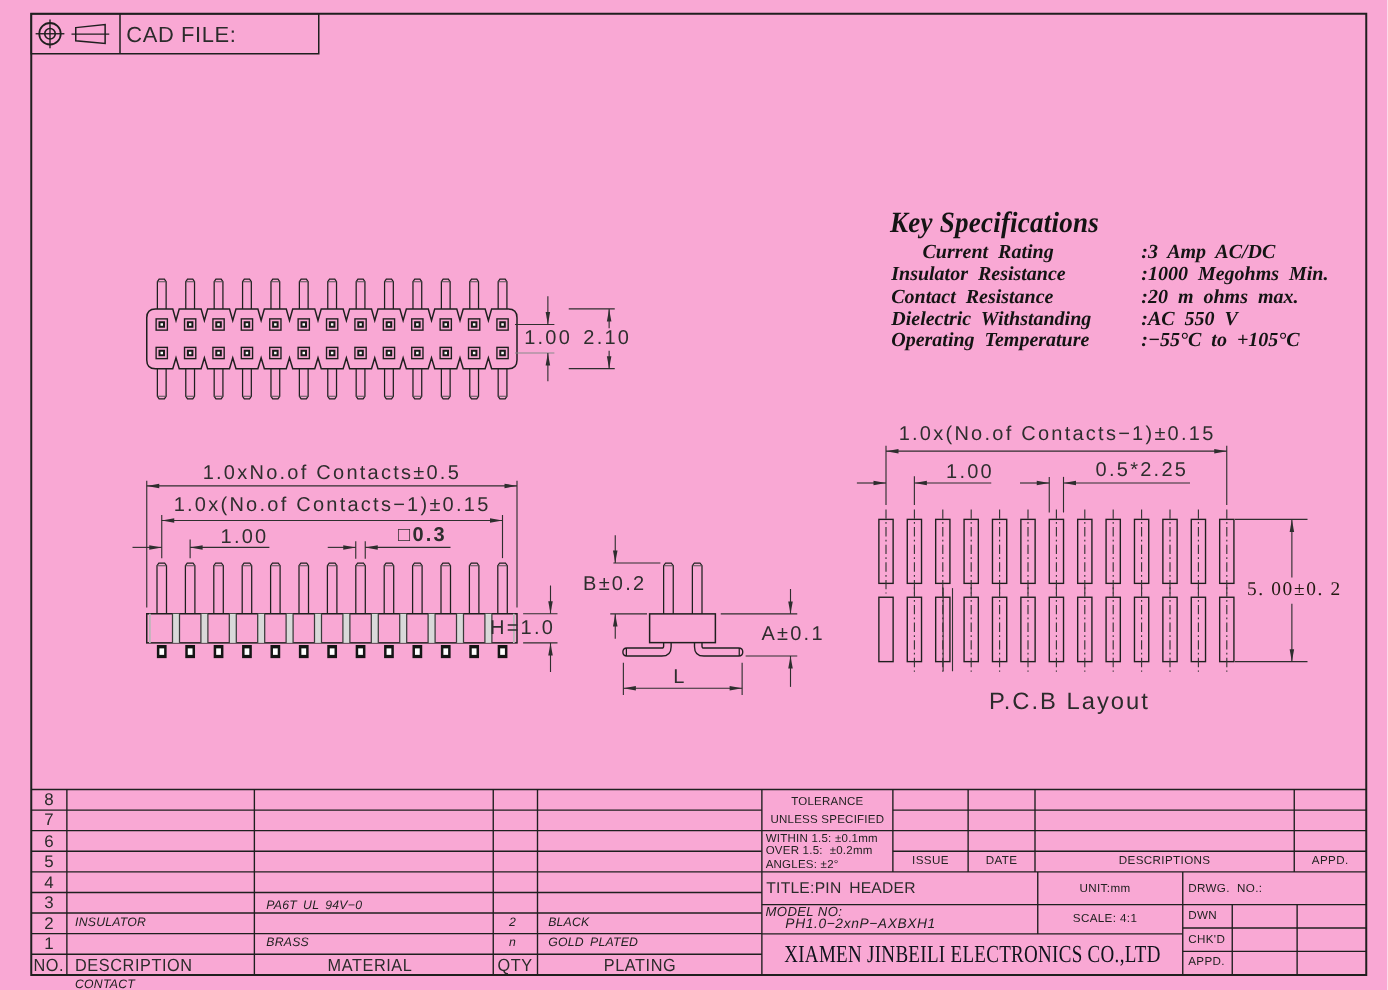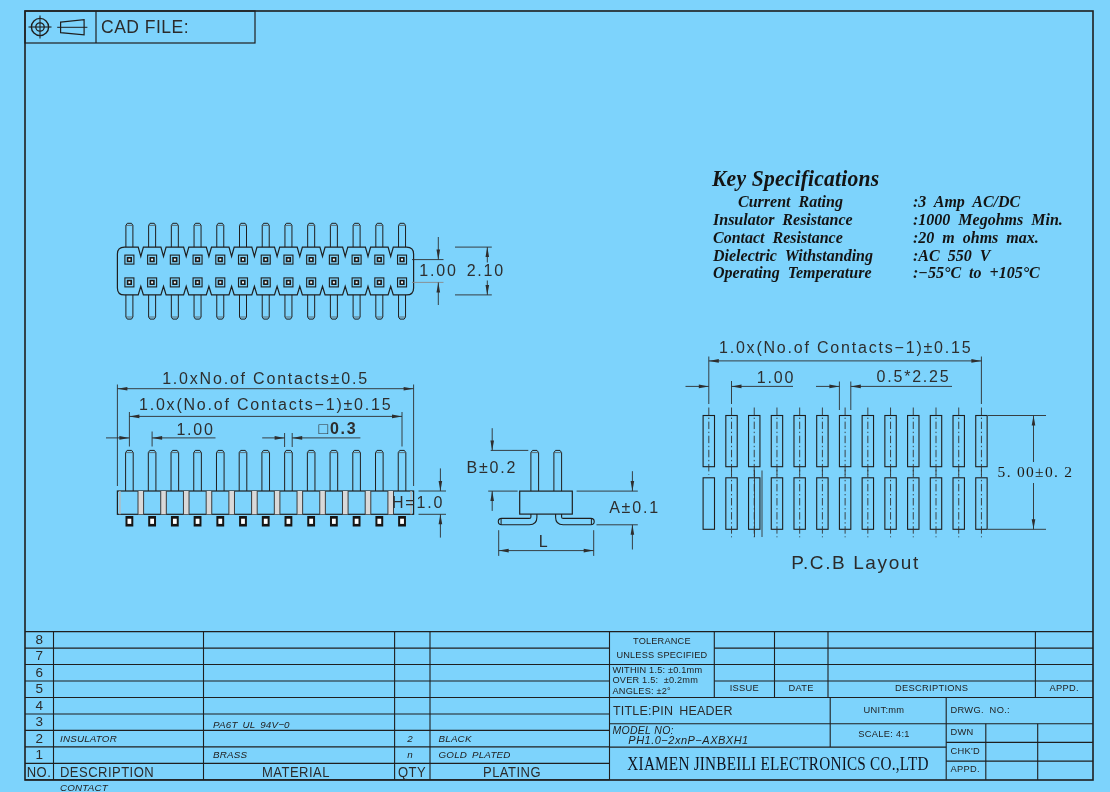--- a/index.html
+++ b/index.html
@@ -1,16 +1,16 @@
 <!DOCTYPE html>
 <html><head>
 <meta charset="utf-8">
 <style>
   html,body{margin:0;padding:0;background:#ffffff;}
-  .page{position:relative;width:1110px;height:792px;background:#7dd3fc;overflow:hidden;}
+  .page{position:relative;width:1110px;height:792px;background:#f9a8d4;overflow:hidden;}
   .t{position:absolute;white-space:pre;color:#1f1f1f;font-family:"Liberation Sans","DejaVu Sans",sans-serif;line-height:1;}
   .cad18{font-size:17.5px;letter-spacing:0.5px;color:#2b2b2b;}
   .cad19{font-size:19px;letter-spacing:1.6px;color:#2b2b2b;}
   .cad14{font-size:12.5px;letter-spacing:0.2px;word-spacing:2.5px;color:#2b2b2b;}
   .dim{font-size:16px;letter-spacing:1.8px;color:#2e2e2e;}
   .spectitle{font-family:"Liberation Serif","DejaVu Serif",serif;font-size:23.5px;font-weight:bold;font-style:italic;letter-spacing:0.2px;color:#141414;}
   .spec{font-family:"Liberation Serif","DejaVu Serif",serif;font-size:16px;font-weight:bold;font-style:italic;word-spacing:4px;color:#141414;}
   .serif15{font-family:"Liberation Serif","DejaVu Serif",serif;font-size:15.5px;letter-spacing:1.3px;color:#221a12;}
   .company{font-family:"Liberation Serif","DejaVu Serif",serif;font-size:19.5px;letter-spacing:0.3px;color:#10131c;}
   .rownum{font-size:13.5px;color:#2b2b2b;}

